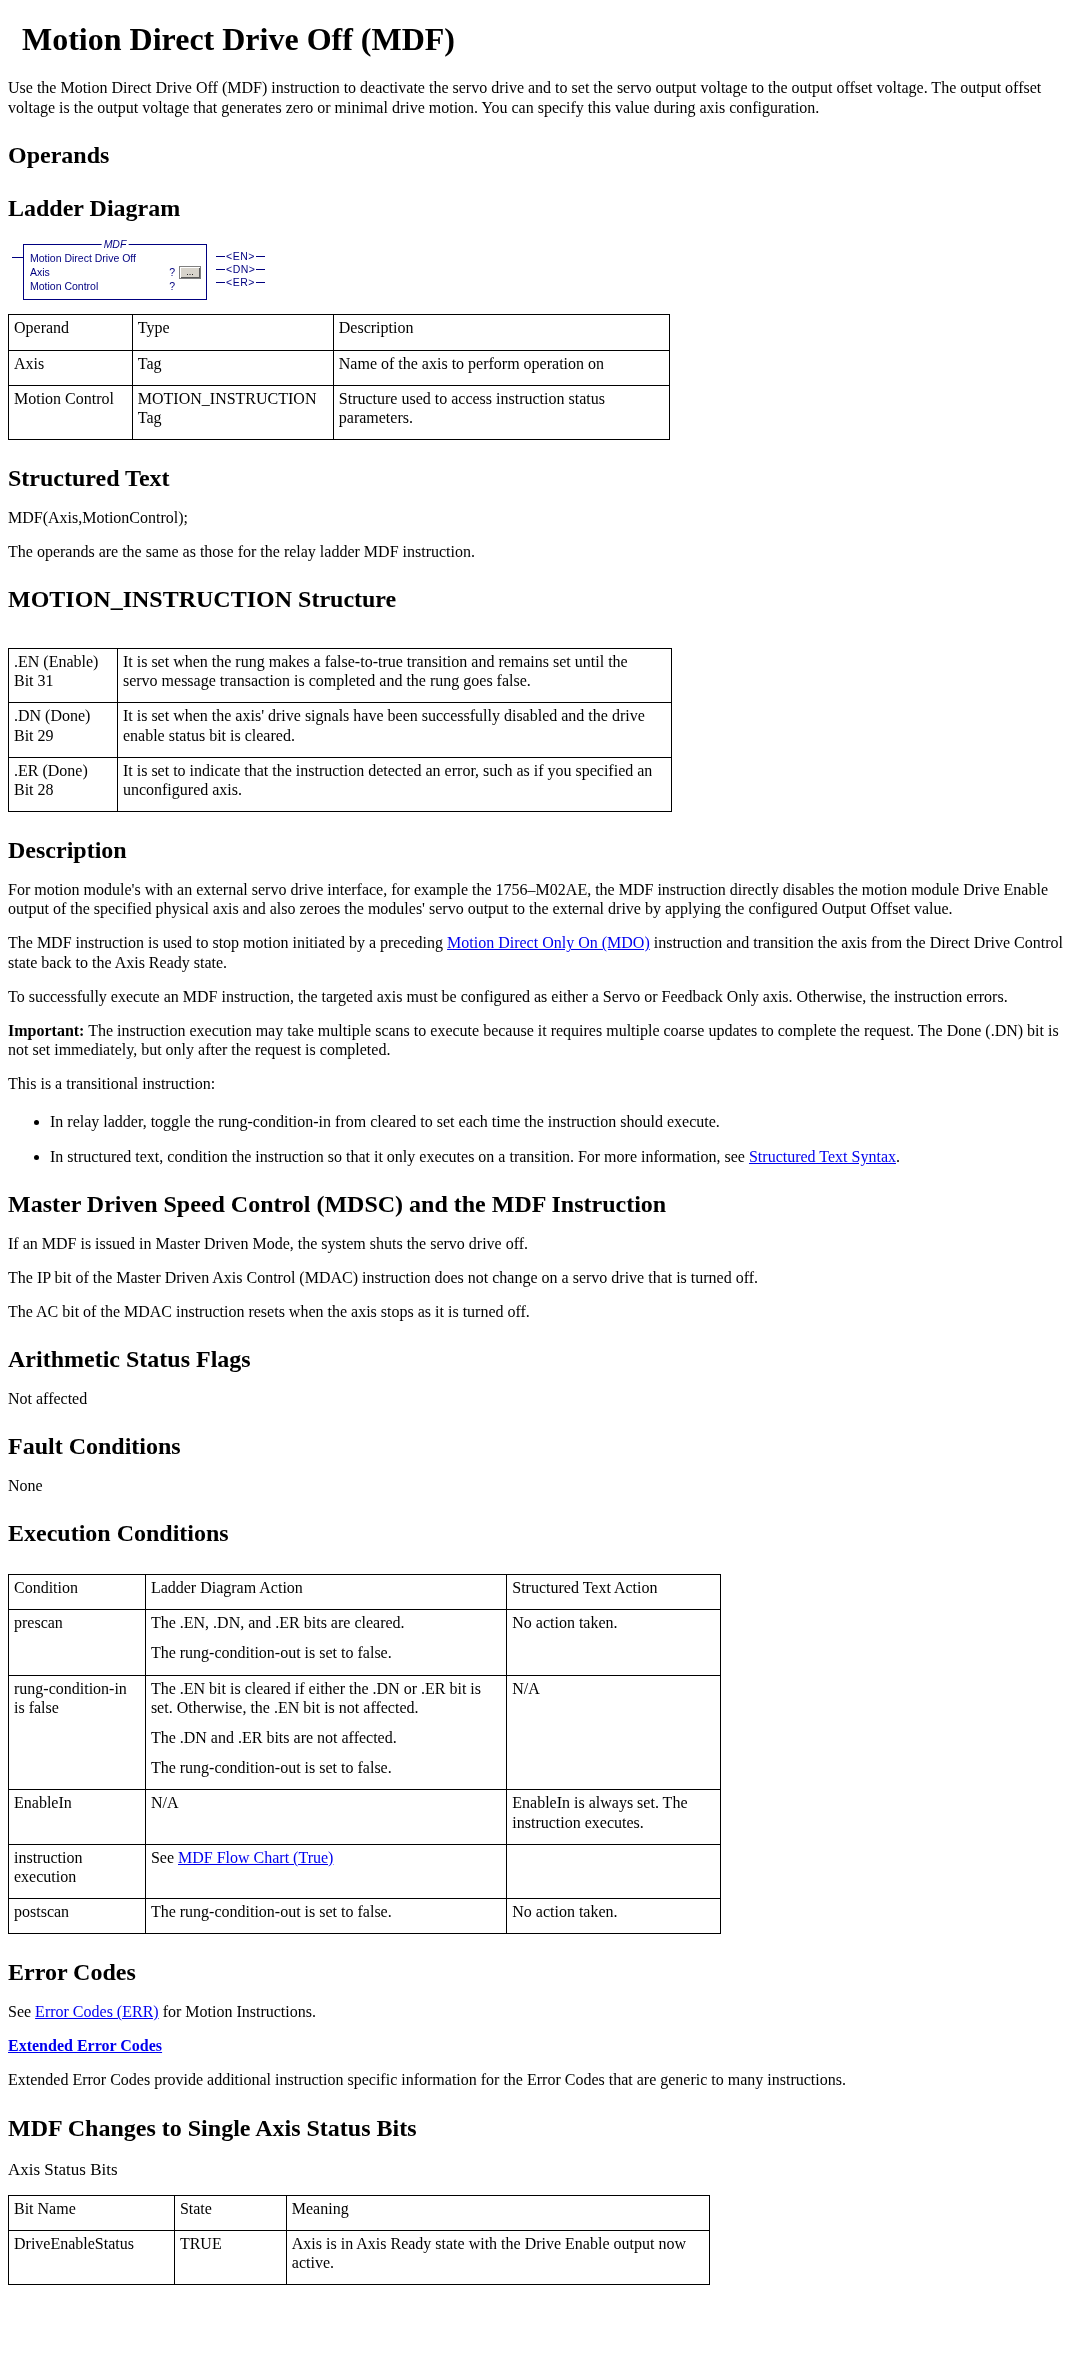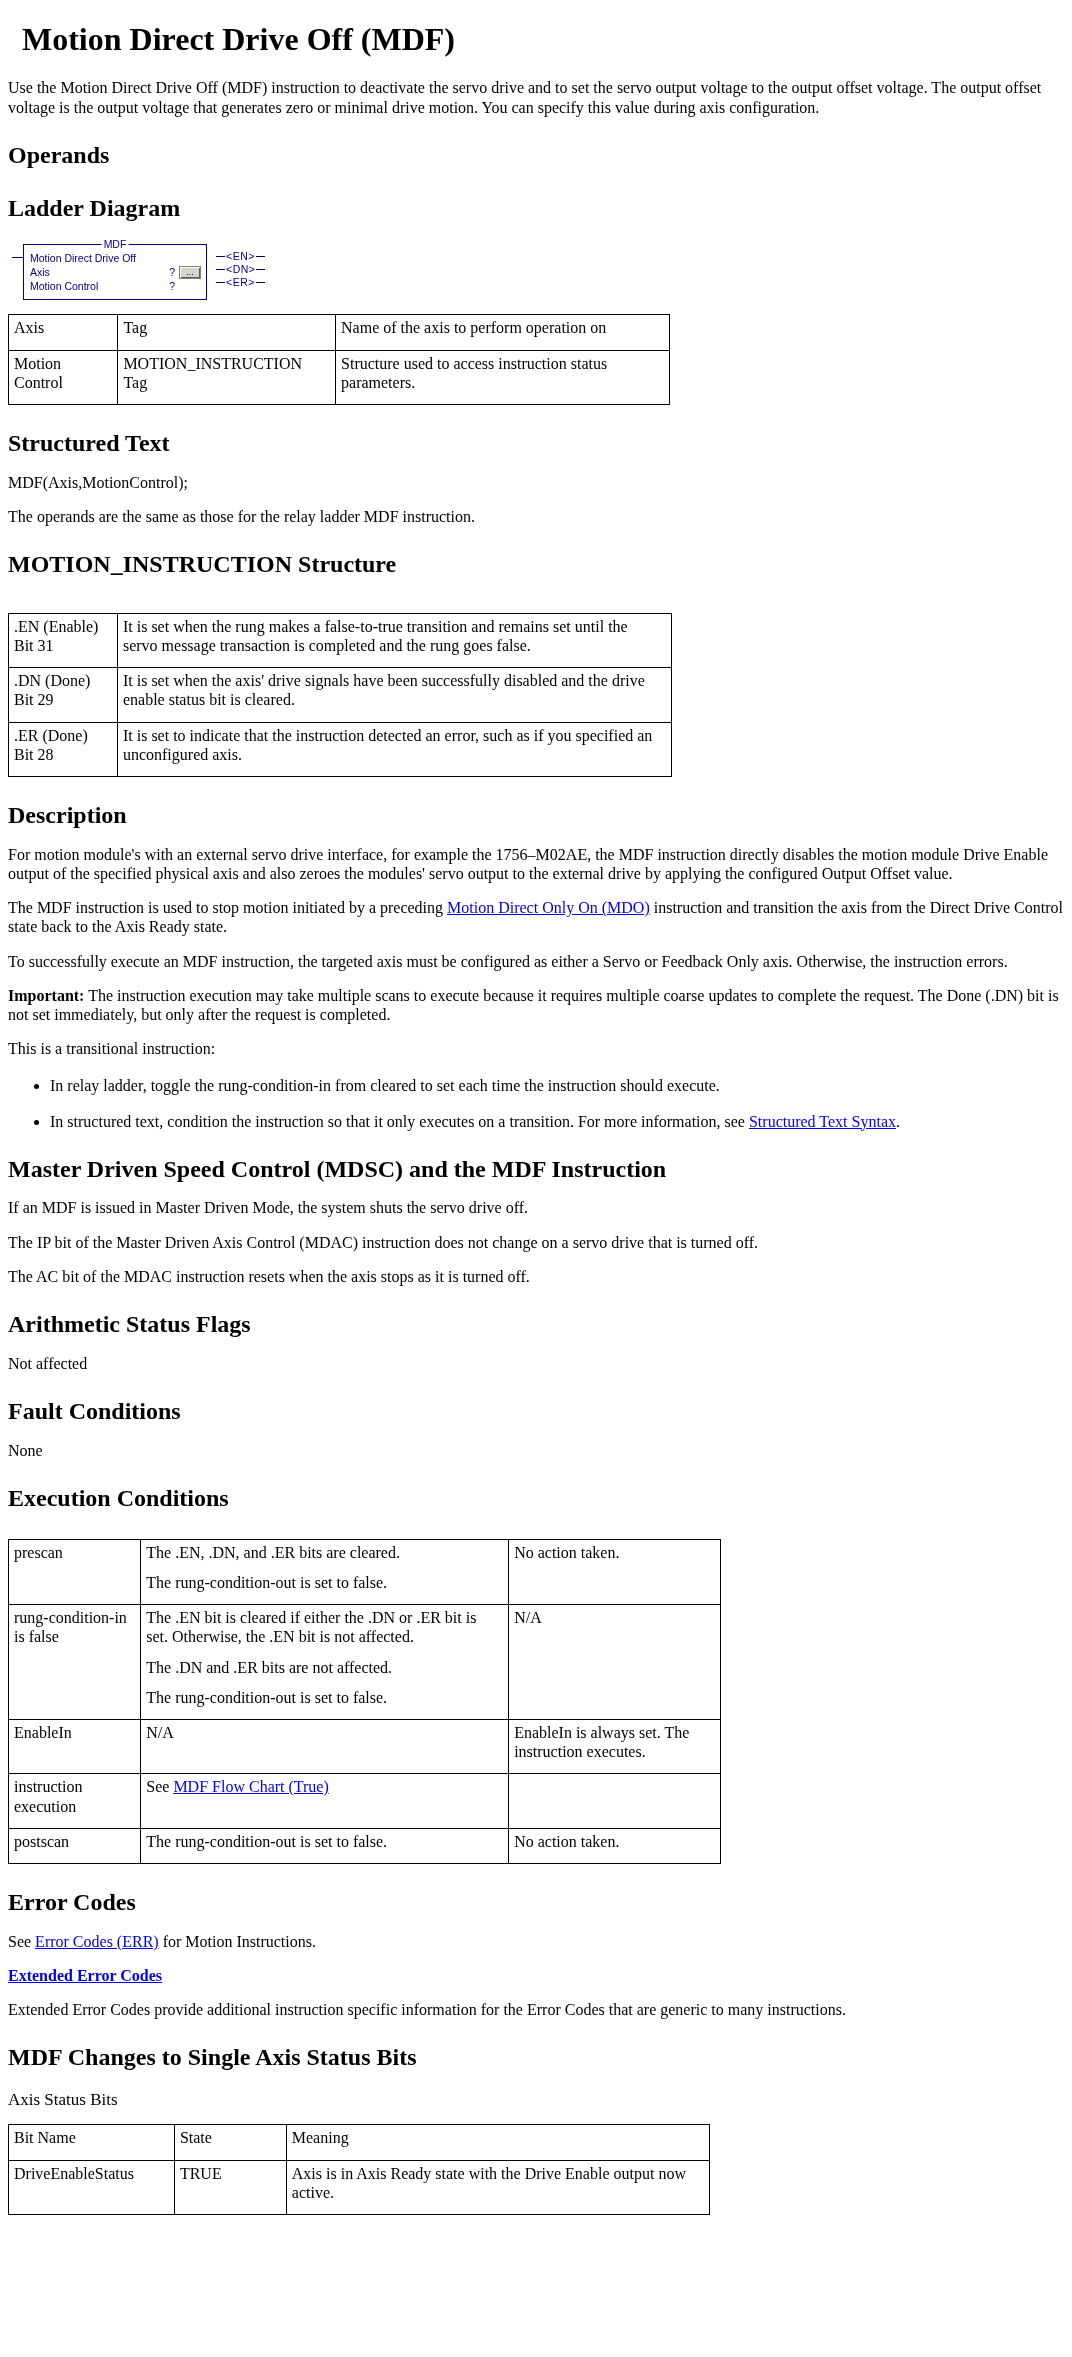--- a/index.html
+++ b/index.html
@@ -51,21 +51,21 @@
   .rail { width:11px; height:1px; background:var(--ladder-color); margin-top:13px; }
   .lbox {
     position:relative;
     width:184px;
     border:1px solid var(--ladder-color);
     padding:6px 5px 6px 6px;
     background:#fff;
   }
   .ltitle {
     position:absolute; top:-7px; left:50%; transform:translateX(-50%);
-    background:#fff; padding:0 2px; white-space:nowrap;
+    background:#fff; padding:0 2px; white-space:nowrap;font-style:italic;
   }
   .lrow { display:flex; align-items:center; height:14px; white-space:nowrap; }
   .lrow .val { margin-left:auto; }
   .browse-btn {
     width:22px; height:13px; margin-left:4px;
     background:#d7d3cb;
     border:1px solid #7f7f7f;
     box-shadow: inset 1px 1px 0 #ffffff, inset -1px -1px 0 #5a5a5a;
     font-family:"Liberation Sans",sans-serif; font-size:9px; line-height:9px; color:#000;
     display:flex; align-items:center; justify-content:center;
@@ -114,20 +114,25 @@
         <span class="plab">DN</span>
       </div>
     <div class="pin">
         <span class="plab">ER</span>
       </div>
   </div>
 </div>
 
 <table class="t-operands">
   <tbody>
+      <tr>
+    <th class="c1">Operand</th>
+    <th class="c2">Type</th>
+    <th class="c3">Description</th>
+  </tr>
   <tr>
     <td>Axis</td>
     <td>Tag</td>
     <td>Name of the axis to perform operation on</td>
   </tr>
   <tr>
     <td>Motion Control</td>
     <td>MOTION_INSTRUCTION Tag</td>
     <td>Structure used to access instruction status parameters.</td>
   </tr>
@@ -176,20 +181,25 @@
 <h2>Arithmetic Status Flags</h2>
 <p>Not affected</p>
 
 <h2>Fault Conditions</h2>
 <p>None</p>
 
 <h2>Execution Conditions</h2>
 
 <table class="t-exec" style="margin-top:26px">
   <tbody>
+      <tr>
+    <th class="c1">Condition</th>
+    <th class="c2">Ladder Diagram Action</th>
+    <th class="c3">Structured Text Action</th>
+  </tr>
   <tr>
     <td>prescan</td>
     <td>
       <p>The .EN, .DN, and .ER bits are cleared.</p>
       <p>The rung-condition-out is set to false.</p>
     </td>
     <td>No action taken.</td>
   </tr>
   <tr>
     <td>rung-condition-in is false</td>

